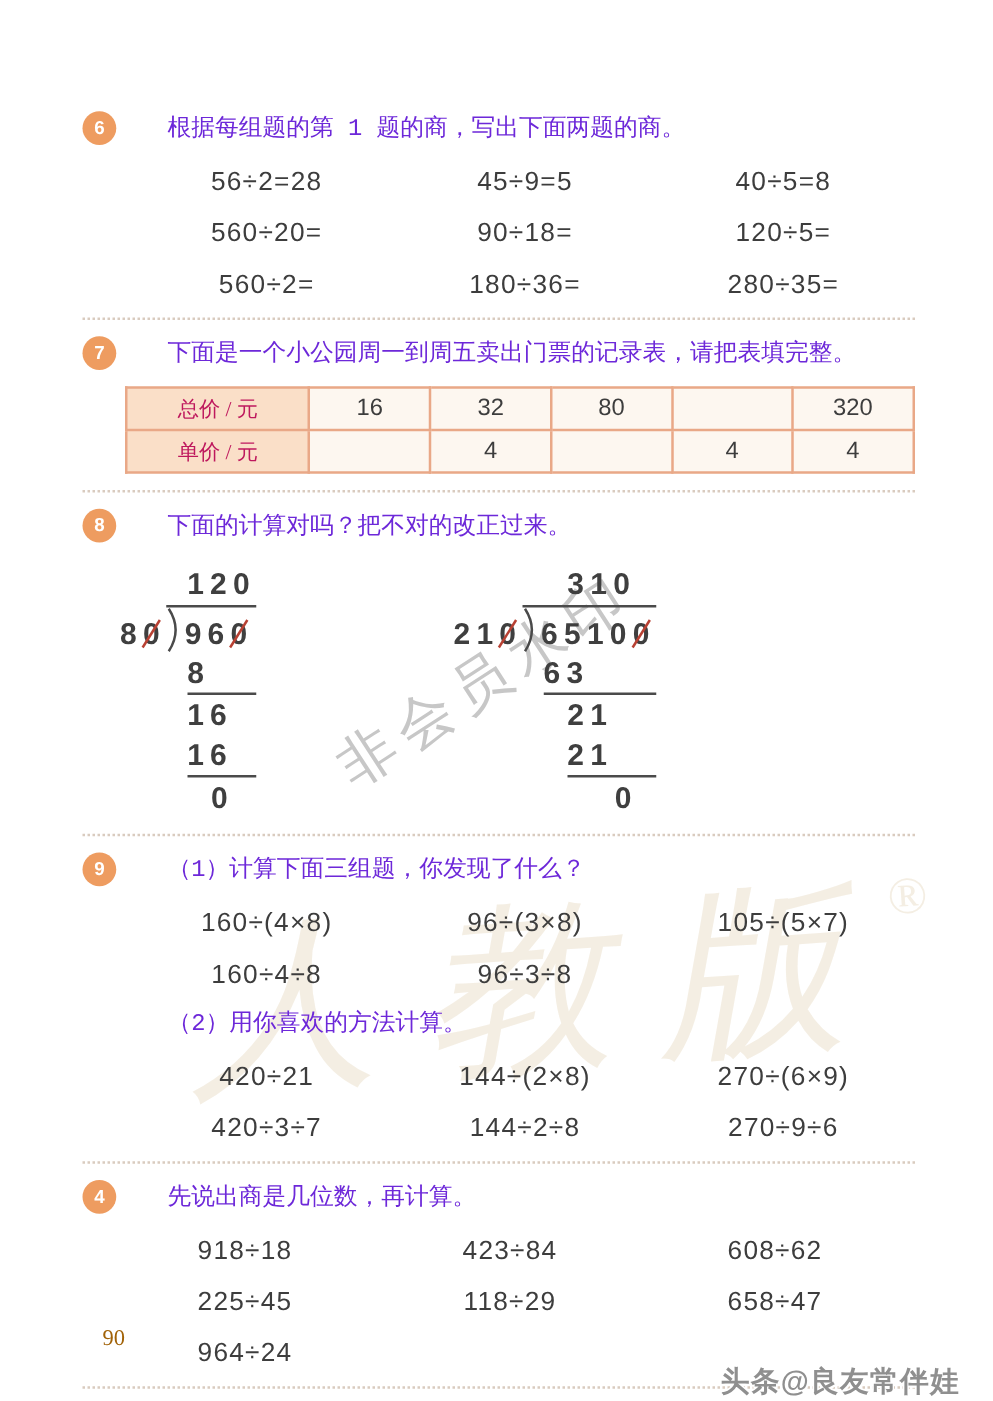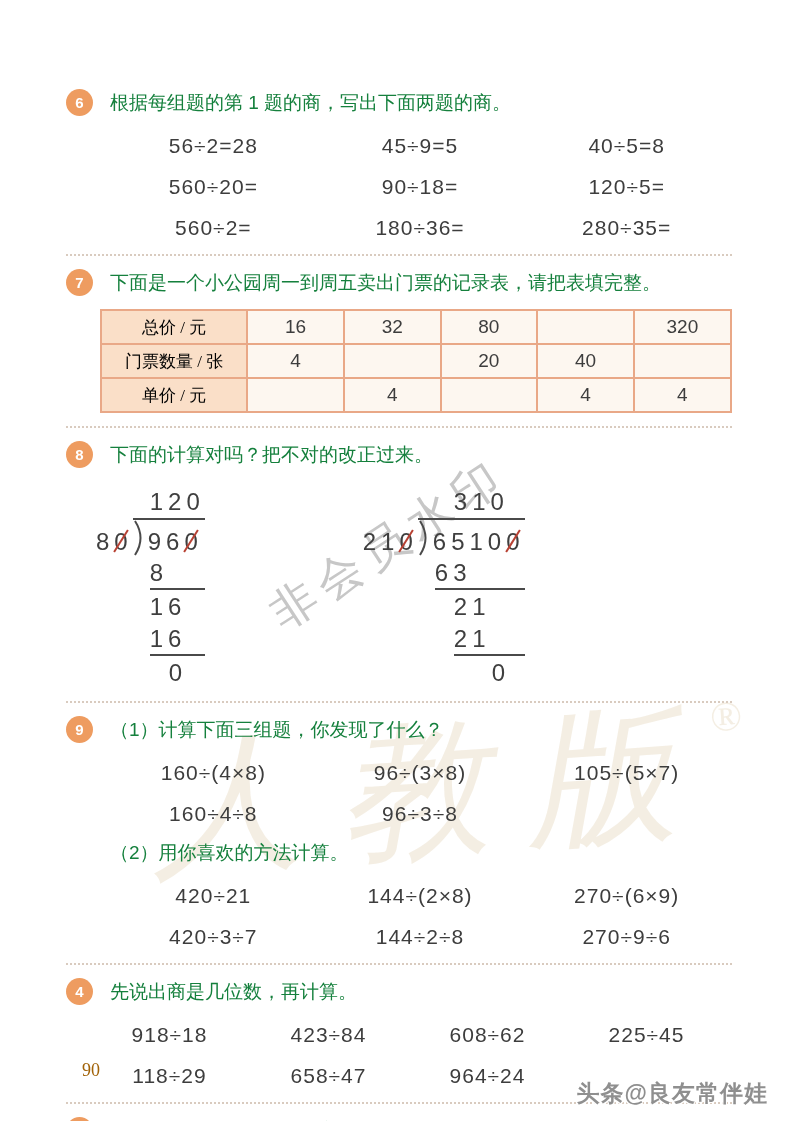--- a/index.html
+++ b/index.html
@@ -28,50 +28,50 @@
   }
 
   
   .prob-head{display:flex;align-items:flex-start;gap:17px;margin-top:14px;}
   .badge{
     flex:0 0 auto;width:27px;height:27px;border-radius:50%;
     background:#ee9c60;color:#fff;font-weight:bold;font-size:15px;
     display:flex;align-items:center;justify-content:center;margin-top:-1px;
   }
   .prob-title{
-    font-family:Liberation Sans, sans-serif;
-    font-size:19px;color:#15803d;line-height:26px;
+    font-family:Liberation Mono, monospace;
+    font-size:19px;color:#6d28d9;line-height:26px;margin-left:24px;
   }
 
   
   .sep{border-top:2px dotted #d9cbbf;margin:13px 0 3px 0;height:0;}
 
   
   .eq-grid{display:grid;margin:18px 0 14px 44px;row-gap:17px;width:620px;}
   .cols3{grid-template-columns:repeat(3,1fr);}
-  .cols4{grid-template-columns:repeat(4,1fr);width:636px;margin-left:24px;}
+  .cols4{grid-template-columns:repeat(3,1fr);width:636px;margin-left:24px;}
   .eq{font-size:21px;letter-spacing:1px;text-align:center;white-space:nowrap;color:#3d3d3d;}
 
   
   .ticket-table{border-collapse:collapse;margin:13px 0 10px 34px;}
   .ticket-table td{
     border:2px solid #e9a887;height:30px;text-align:center;
     background:#fdf7f0;font-size:19px;color:#3d3d3d;
   }
   .ticket-table td.th{
-    background:#fadfc8;width:150px;font-size:17px;color:#000000;
+    background:#fadfc8;width:150px;font-size:17px;color:#be185d;
     font-family:"Liberation Serif","DejaVu Serif",serif;
   }
   .ticket-table td.val{width:97px;}
 
   
   .ld-wrap{display:flex;gap:158px;margin:20px 0 8px 30px;}
   .ld{
     display:grid;grid-template-columns:auto 15px auto;
-    font-size:24px;letter-spacing:5px;color:#3f3f3f;align-items:end;
+    font-size:24px;letter-spacing:5px;color:#3f3f3f;align-items:end;font-weight:bold;
   }
   .ld-q{grid-column:2/4;grid-row:1;border-bottom:2px solid #4a4a4a;padding-bottom:2px;white-space:nowrap;}
   .q1{padding-left:17px;}
   .q2{padding-left:36px;}
   .ld-divisor{grid-column:1;grid-row:2;padding-top:3px;white-space:nowrap;}
   .ld-bracket{grid-column:2;grid-row:2;align-self:stretch;display:flex;align-items:flex-end;}
   .ld-dividend{grid-column:3;grid-row:2;padding-top:3px;white-space:nowrap;}
   .ld-step{grid-column:3;margin-top:3px;padding-bottom:1px;white-space:nowrap;}
   .ld-step.line{border-bottom:2px solid #4a4a4a;}
   .ind0{margin-left:2px;}
@@ -82,21 +82,21 @@
     content:"";position:absolute;left:6px;top:0px;width:2px;height:26px;
     background:#b84133;transform:rotate(32deg);
   }
 
   
   .page-number{
     position:absolute;z-index:2;left:82px;bottom:40px;
     font-family:"Liberation Serif","DejaVu Serif",serif;font-size:18px;color:#a16207;
   }
   .credit{
-    position:absolute;z-index:2;right:26px;bottom:12px;
+    position:absolute;z-index:2;right:26px;bottom:0;
     font-size:23px;font-weight:bold;color:#8f8f8f;letter-spacing:1px;
     text-shadow:1px 1px 0 #fff,-1px -1px 0 #fff,1px -1px 0 #fff,-1px 1px 0 #fff;
   }
 </style>
 </head>
 <body>
 
 <div class="page">
 
   <div class="wm-publisher"><span>人教版</span><span class="wm-reg">®</span></div>
@@ -130,28 +130,20 @@
       </div>
       <table class="ticket-table">
         <tbody>
             <tr>
           <td class="th">总价 / 元</td>
           <td class="val">16</td>
           <td class="val">32</td>
           <td class="val">80</td>
           <td class="val"></td>
           <td class="val">320</td>
-        </tr>
-        <tr>
-          <td class="th">门票数量 / 张</td>
-          <td class="val">4</td>
-          <td class="val"></td>
-          <td class="val">20</td>
-          <td class="val">40</td>
-          <td class="val"></td>
         </tr>
         <tr>
           <td class="th">单价 / 元</td>
           <td class="val"></td>
           <td class="val">4</td>
           <td class="val"></td>
           <td class="val">4</td>
           <td class="val">4</td>
         </tr>
       </tbody>

